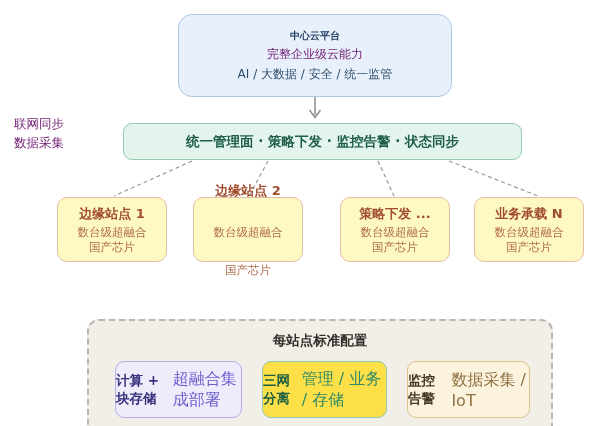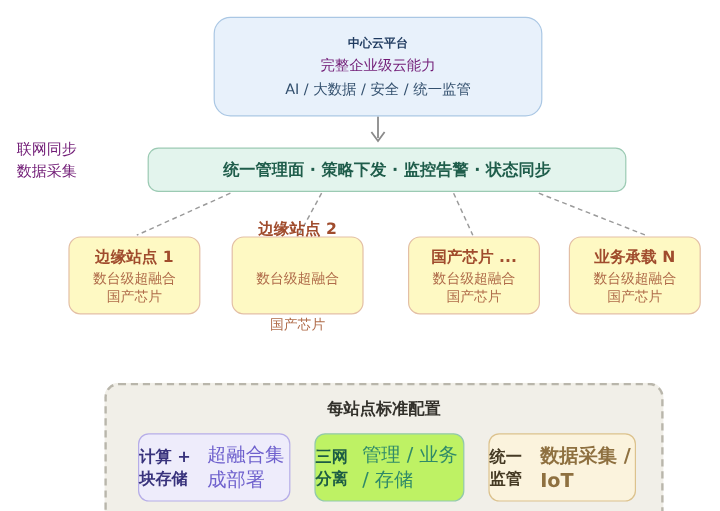--- a/index.html
+++ b/index.html
@@ -118,30 +118,30 @@
   .cfg-box .c-title { font-size: 13.5px; font-weight: bold; }
   .cfg-box .c-sub   { font-size: 16px; }
   .cfg-purple {
     left: 26px; width: 127px;
     background: #eeecfb; border: 1.5px solid #b6ade8;
   }
   .cfg-purple .c-title { color: #38327c; }
   .cfg-purple .c-sub   { color: #6e60cd; }
   .cfg-green {
     left: 173px; width: 125px;
-    background: #bef264; border: 1.5px solid #92c9ab;
+    background: #fde047; border: 1.5px solid #92c9ab;
   }
   .cfg-green .c-title { color: #1c5c44; }
   .cfg-green .c-sub   { color: #2f8a68; }
   .cfg-yellow {
     left: 318px; width: 123px;
     background: #fbf3dd; border: 1.5px solid #dcc28d;
   }
   .cfg-yellow .c-title { color: #453a24; }
-  .cfg-yellow .c-sub   { color: #8e7040; font-weight: bold; }
+  .cfg-yellow .c-sub   { color: #8e7040; }
 </style>
 </head>
 <body>
 
 <div class="canvas">
 
   <svg class="connectors" viewBox="0 0 600 426" xmlns="http://www.w3.org/2000/svg">
 
     <g>
       <line x1="315" y1="97" x2="315" y2="115" stroke="#8a8a8a" stroke-width="1.5"></line>
@@ -175,21 +175,21 @@
     <div class="e-title">边缘站点 1</div>
     <div class="e-sub">数台级超融合</div>
     <div class="e-sub">国产芯片</div>
   </div>
   <div class="edge-box edge-2">
     <div class="e-title">边缘站点 2</div>
     <div class="e-sub">数台级超融合</div>
     <div class="e-sub">国产芯片</div>
   </div>
   <div class="edge-box edge-3">
-    <div class="e-title">国产芯片 ...</div>
+    <div class="e-title">策略下发 ...</div>
     <div class="e-sub">数台级超融合</div>
     <div class="e-sub">国产芯片</div>
   </div>
   <div class="edge-box edge-4">
     <div class="e-title">业务承载 N</div>
     <div class="e-sub">数台级超融合</div>
     <div class="e-sub">国产芯片</div>
   </div>
 
   <div class="config-panel">
@@ -199,18 +199,18 @@
       <div class="c-title">计算 + 块存储</div>
       <div class="c-sub">超融合集成部署</div>
     </div>
 
     <div class="cfg-box cfg-green">
       <div class="c-title">三网分离</div>
       <div class="c-sub">管理 / 业务 / 存储</div>
     </div>
 
     <div class="cfg-box cfg-yellow">
-      <div class="c-title">统一监管</div>
+      <div class="c-title">监控告警</div>
       <div class="c-sub">数据采集 / IoT</div>
     </div>
   </div>
 
 </div>
 
 </body></html>

